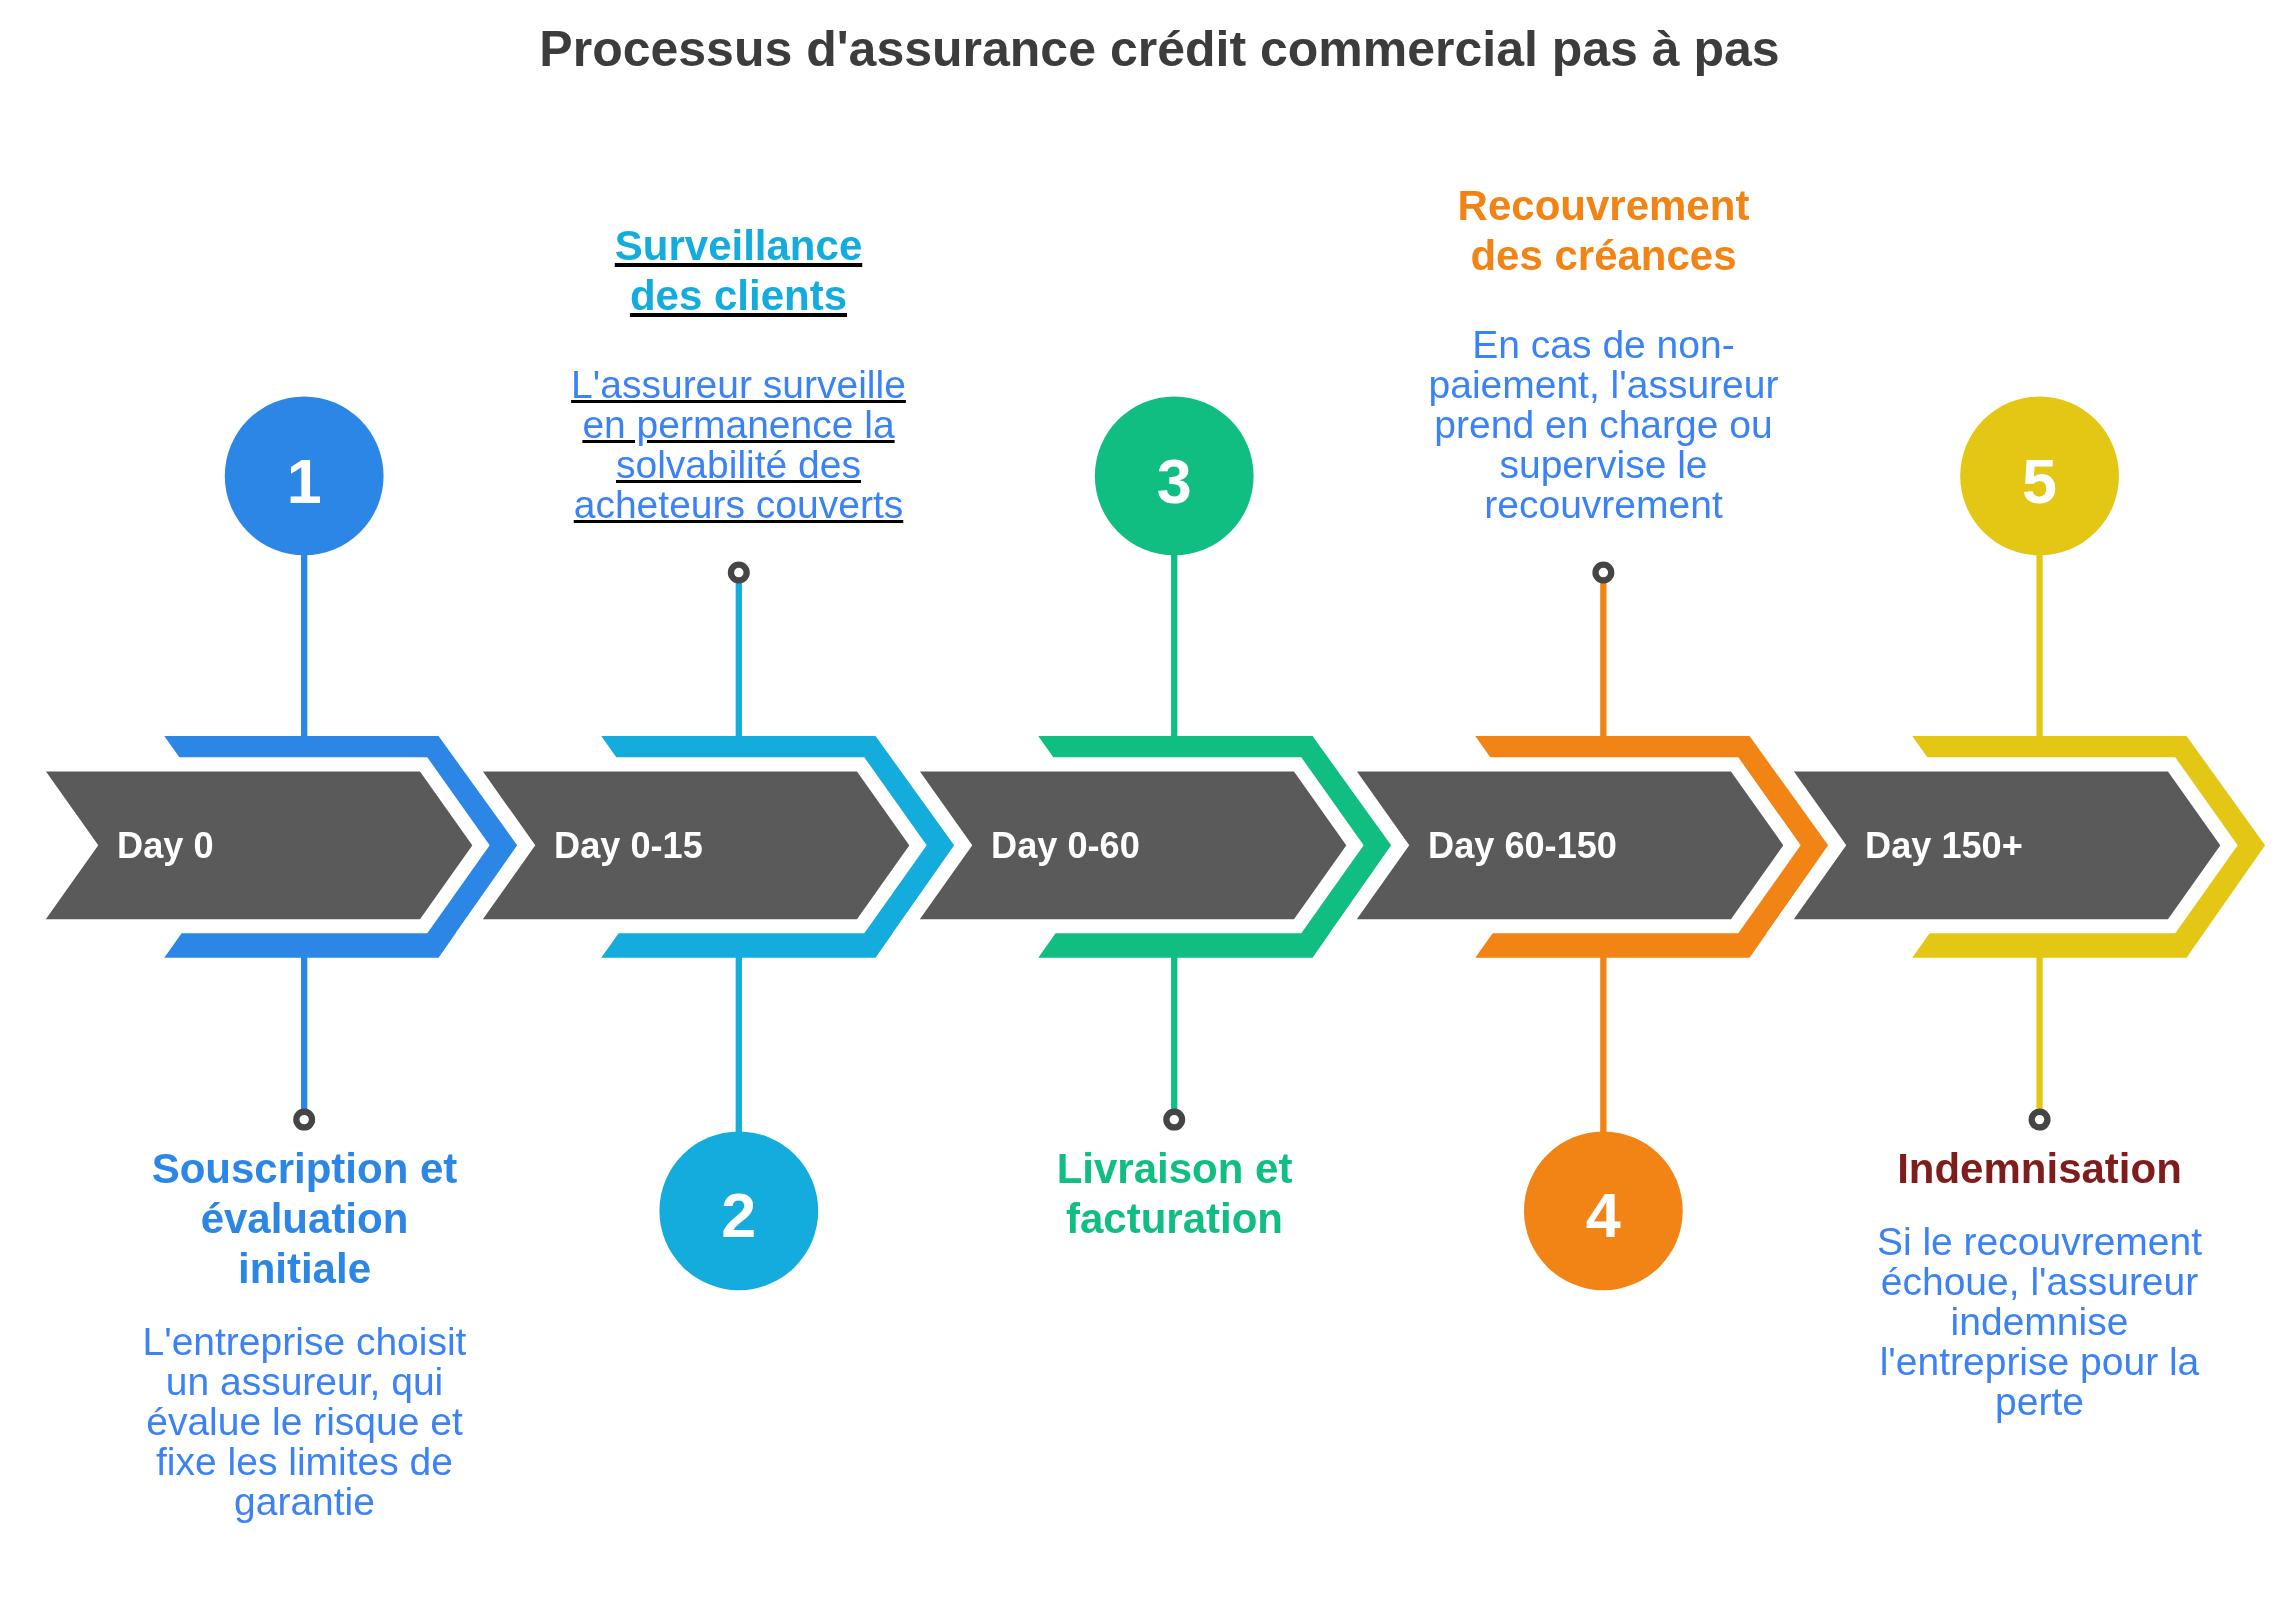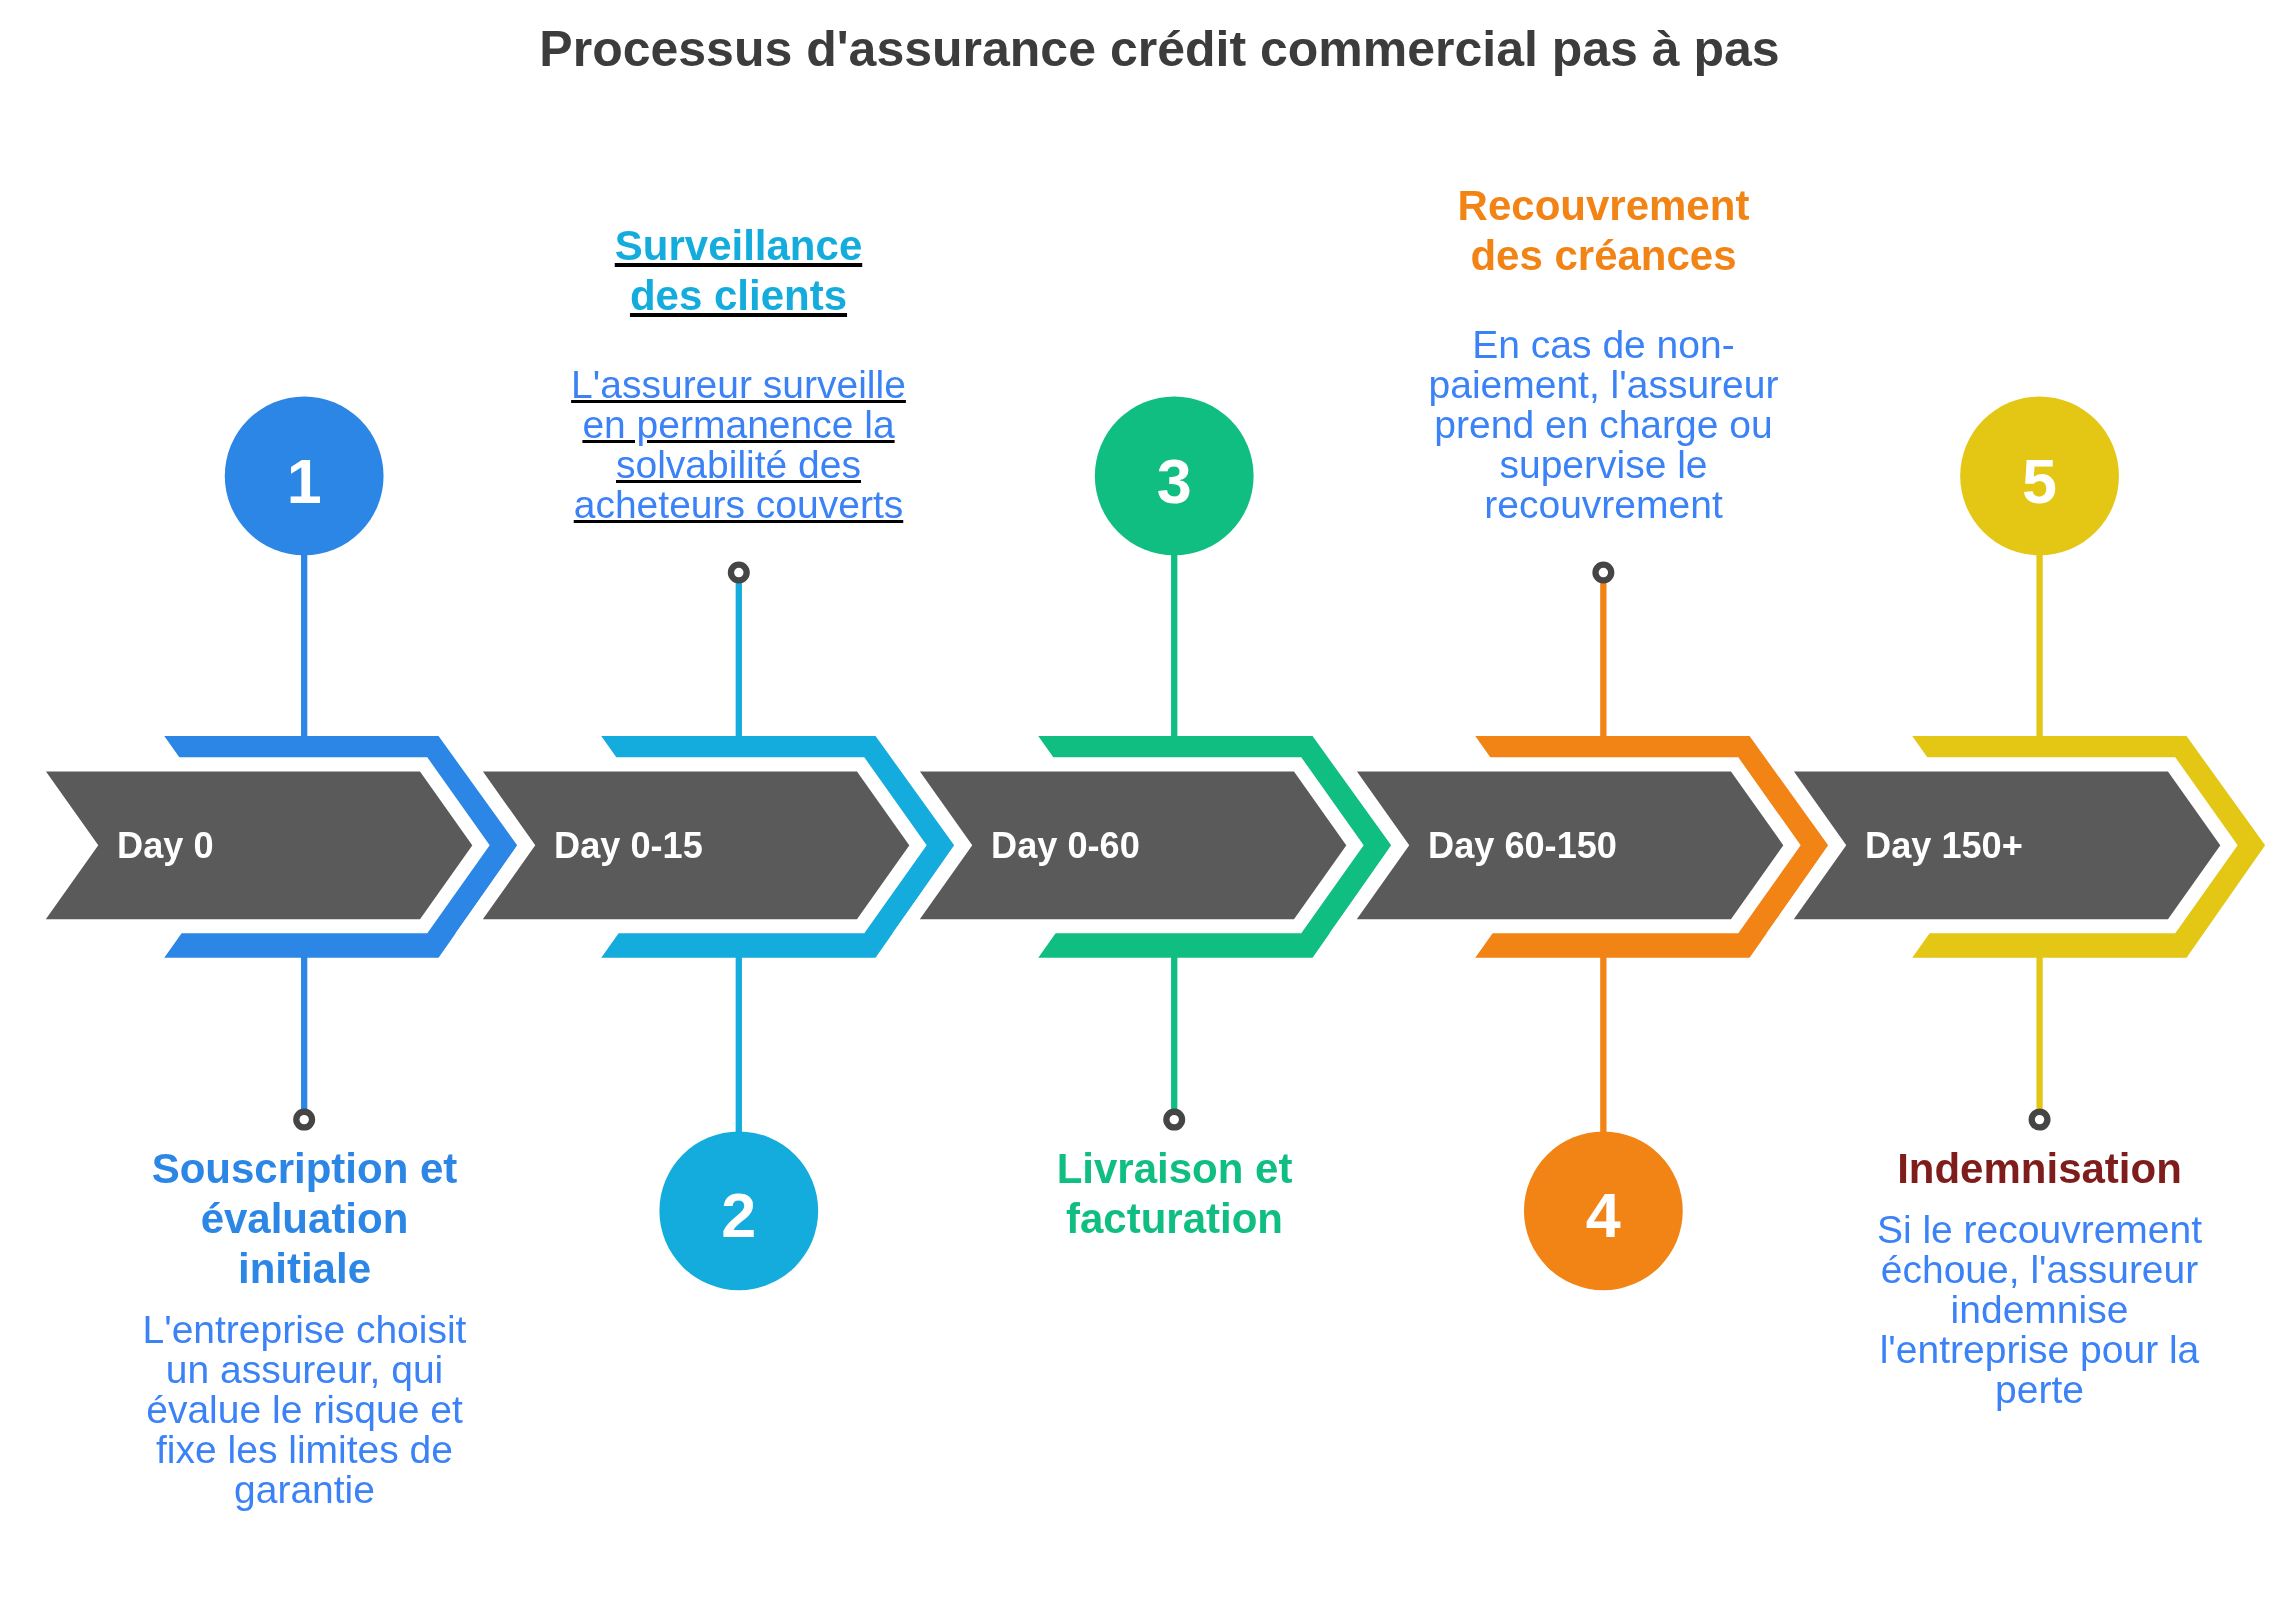--- a/index.html
+++ b/index.html
@@ -14,21 +14,21 @@
   svg.layer{position:absolute;left:0;top:0;}
   .col{
     position:absolute;width:393px;text-align:center;
   }
   .col .heading{
     font-size:42px;font-weight:bold;line-height:50px;white-space:pre-line;
   }
   .col .desc{
     font-size:39px;line-height:40px;white-space:pre-line;color:#3b82f6;
   }
-  .col.below .desc{margin-top:16px;}
+  .col.below .desc{margin-top:28px;}
   .col.above{
     top:110px;height:415px;display:flex;flex-direction:column;
     justify-content:flex-end;gap:44px;
   }
   .day-label{font-size:46px;font-weight:bold;fill:#ffffff;}
   .step-number{font-size:80px;font-weight:bold;fill:#ffffff;}
 </style>
 </head>
 <body>
 

